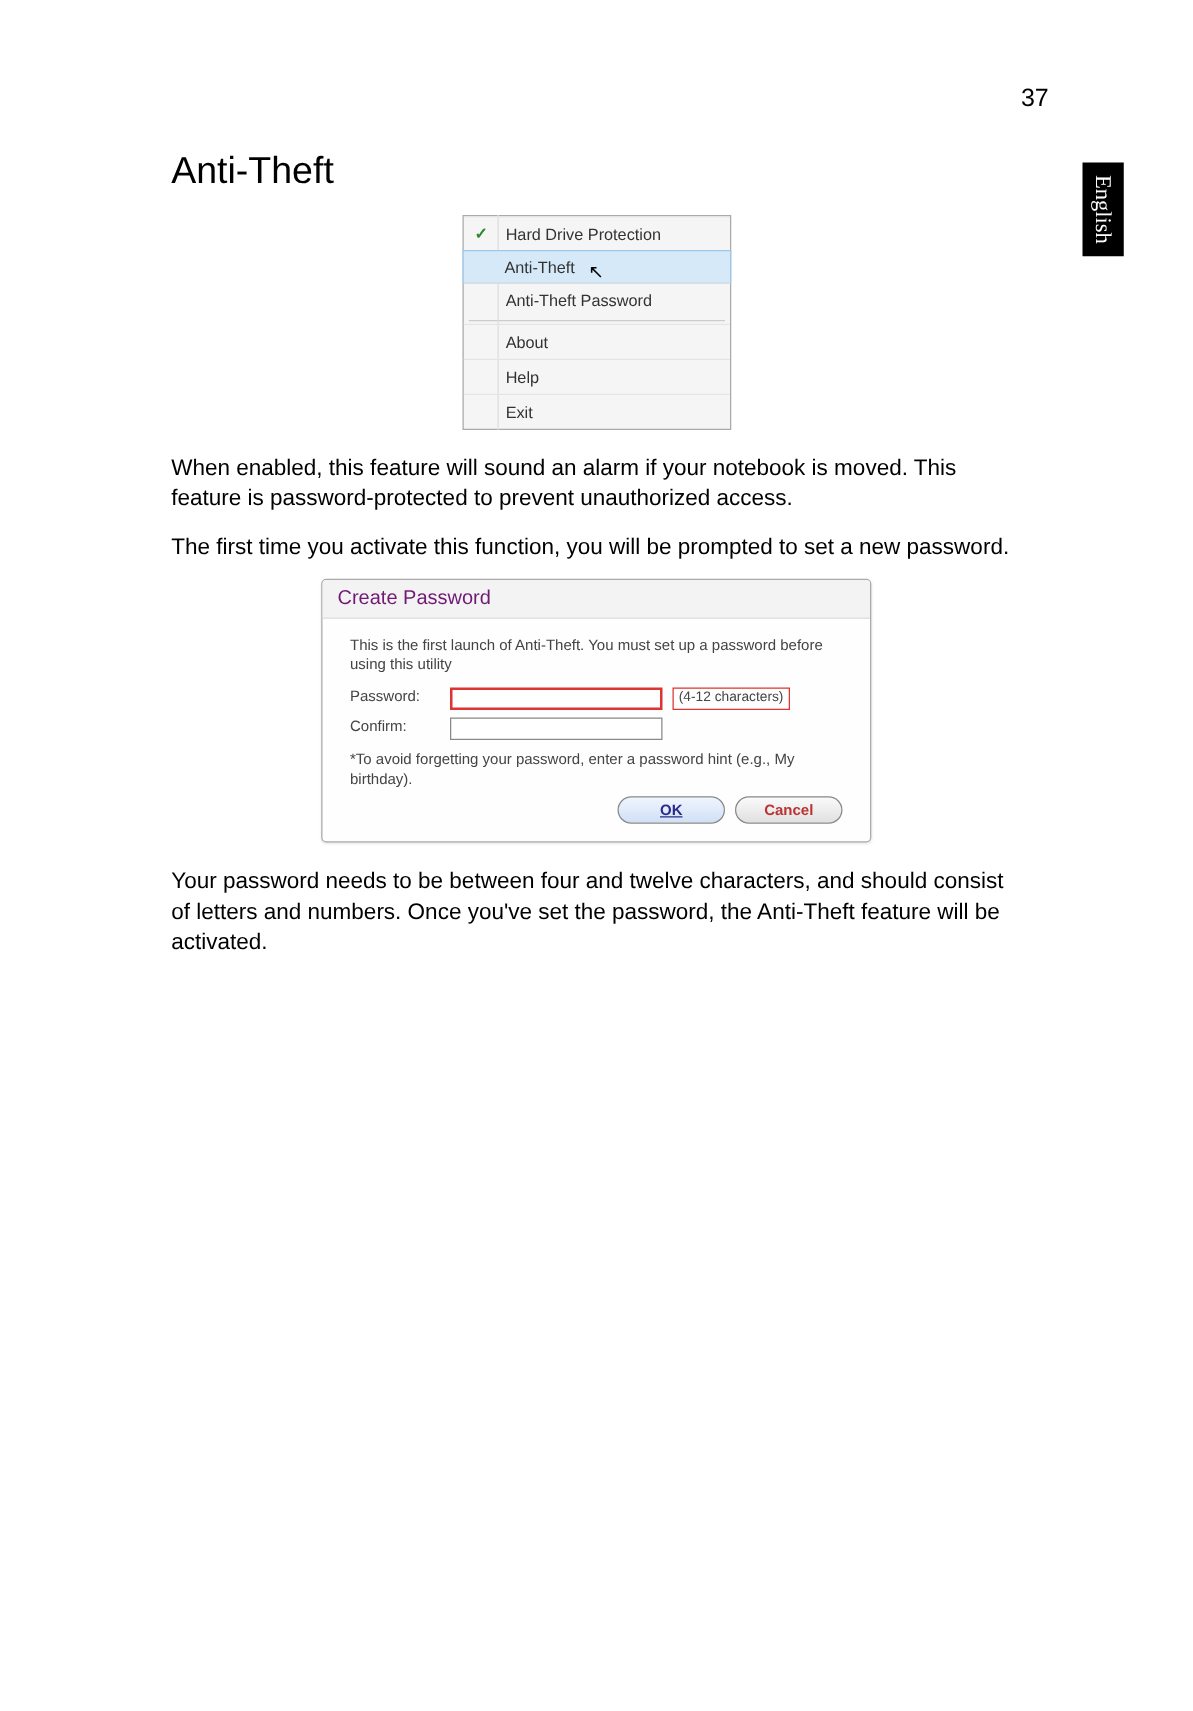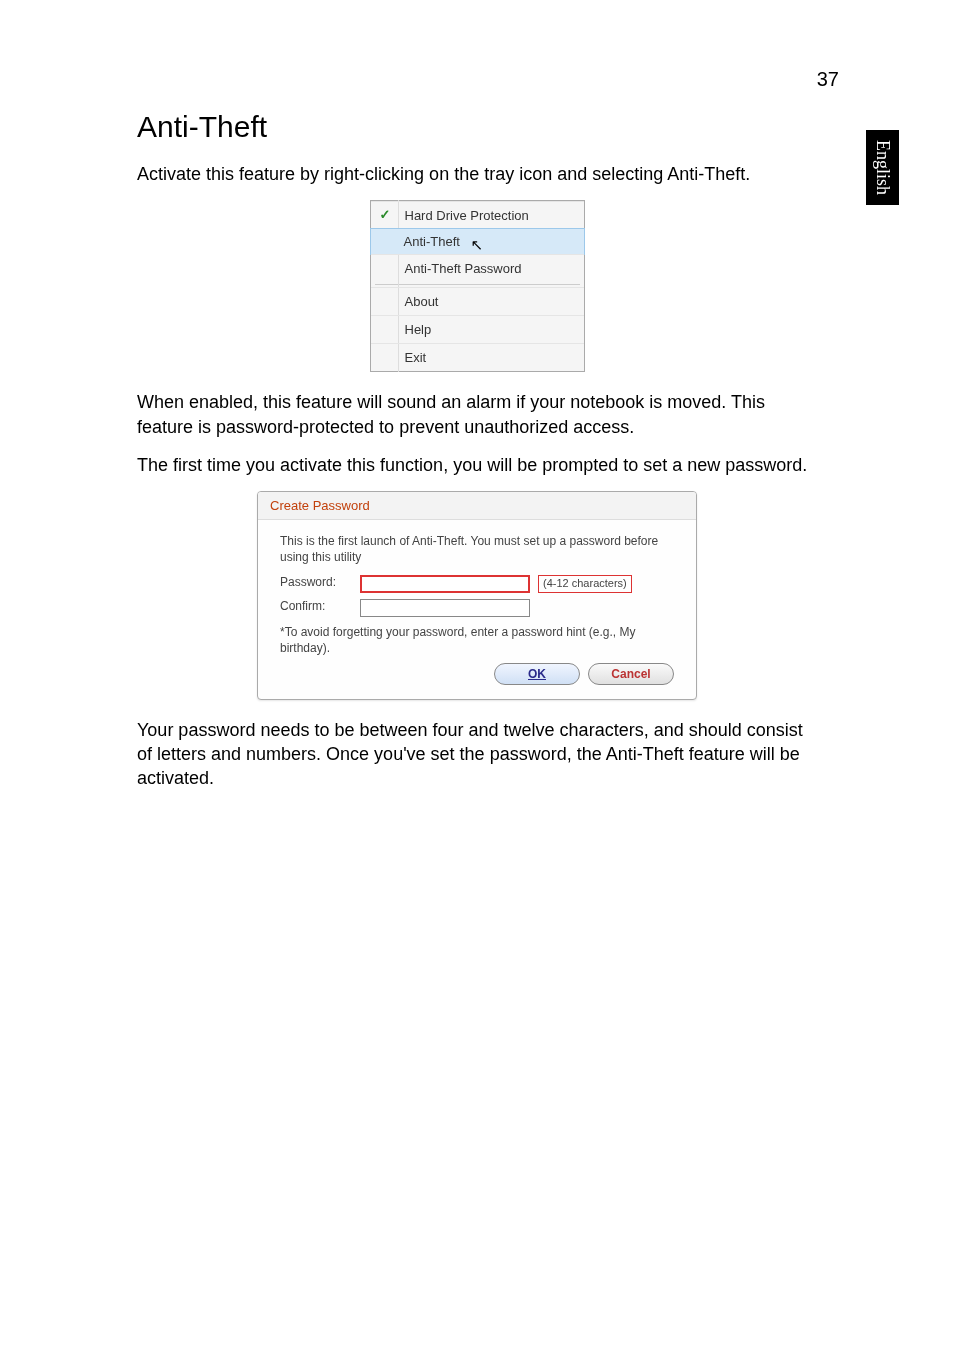--- a/index.html
+++ b/index.html
@@ -25,21 +25,21 @@
       color: #fff;
       writing-mode: vertical-rl;
       padding: 10px 6px;
       font-size: 18px;
       font-family: Georgia, serif;
       border-radius: 0 0 0 0;
     }
     .content {
       position: absolute;
       left: 137px;
-      top: 110px;
+      top: 120px;
       width: 680px;
     }
     h1 {
       font-size: 30px;
       font-weight: normal;
       margin-bottom: 18px;
     }
     .para {
       font-size: 18px;
       line-height: 1.35;
@@ -104,22 +104,22 @@
       background: #fefefe;
       border-radius: 4px;
       overflow: hidden;
       font-size: 12px;
       color: #444;
       box-shadow: 0 1px 2px rgba(0,0,0,0.1);
     }
     .dialog-title {
       padding: 6px 12px;
       background: #f3f3f3;
-      font-size: 13px;
-      color: #c2410c;
+      font-size: 16px;
+      color: #701a75;
       border-bottom: 1px solid #ddd;
     }
     .dialog-body {
       padding: 14px 22px 14px 22px;
     }
     .dialog-body .intro { margin-bottom: 10px; line-height:1.3;}
     .form-row {
       display: flex;
       margin-bottom: 6px;
       gap: 8px;
@@ -149,21 +149,20 @@
     .dlg-btn.cancel { color:#b33; }
   </style>
 </head>
 <body>
 
 <div class="page-number">37</div>
 <div class="side-tab">English</div>
 
 <div class="content">
   <h1>Anti-Theft</h1>
-  <p class="para">Activate this feature by right-clicking on the tray icon and selecting Anti-Theft.</p>
 
   <div class="context-menu-wrap">
     <div class="context-menu">
       <div class="leftbar"></div>
       <div class="item">
         <span class="check">✓</span>
         <span>Hard Drive Protection</span>
       </div>
       <div class="item highlight">
         <span>Anti-Theft</span>

